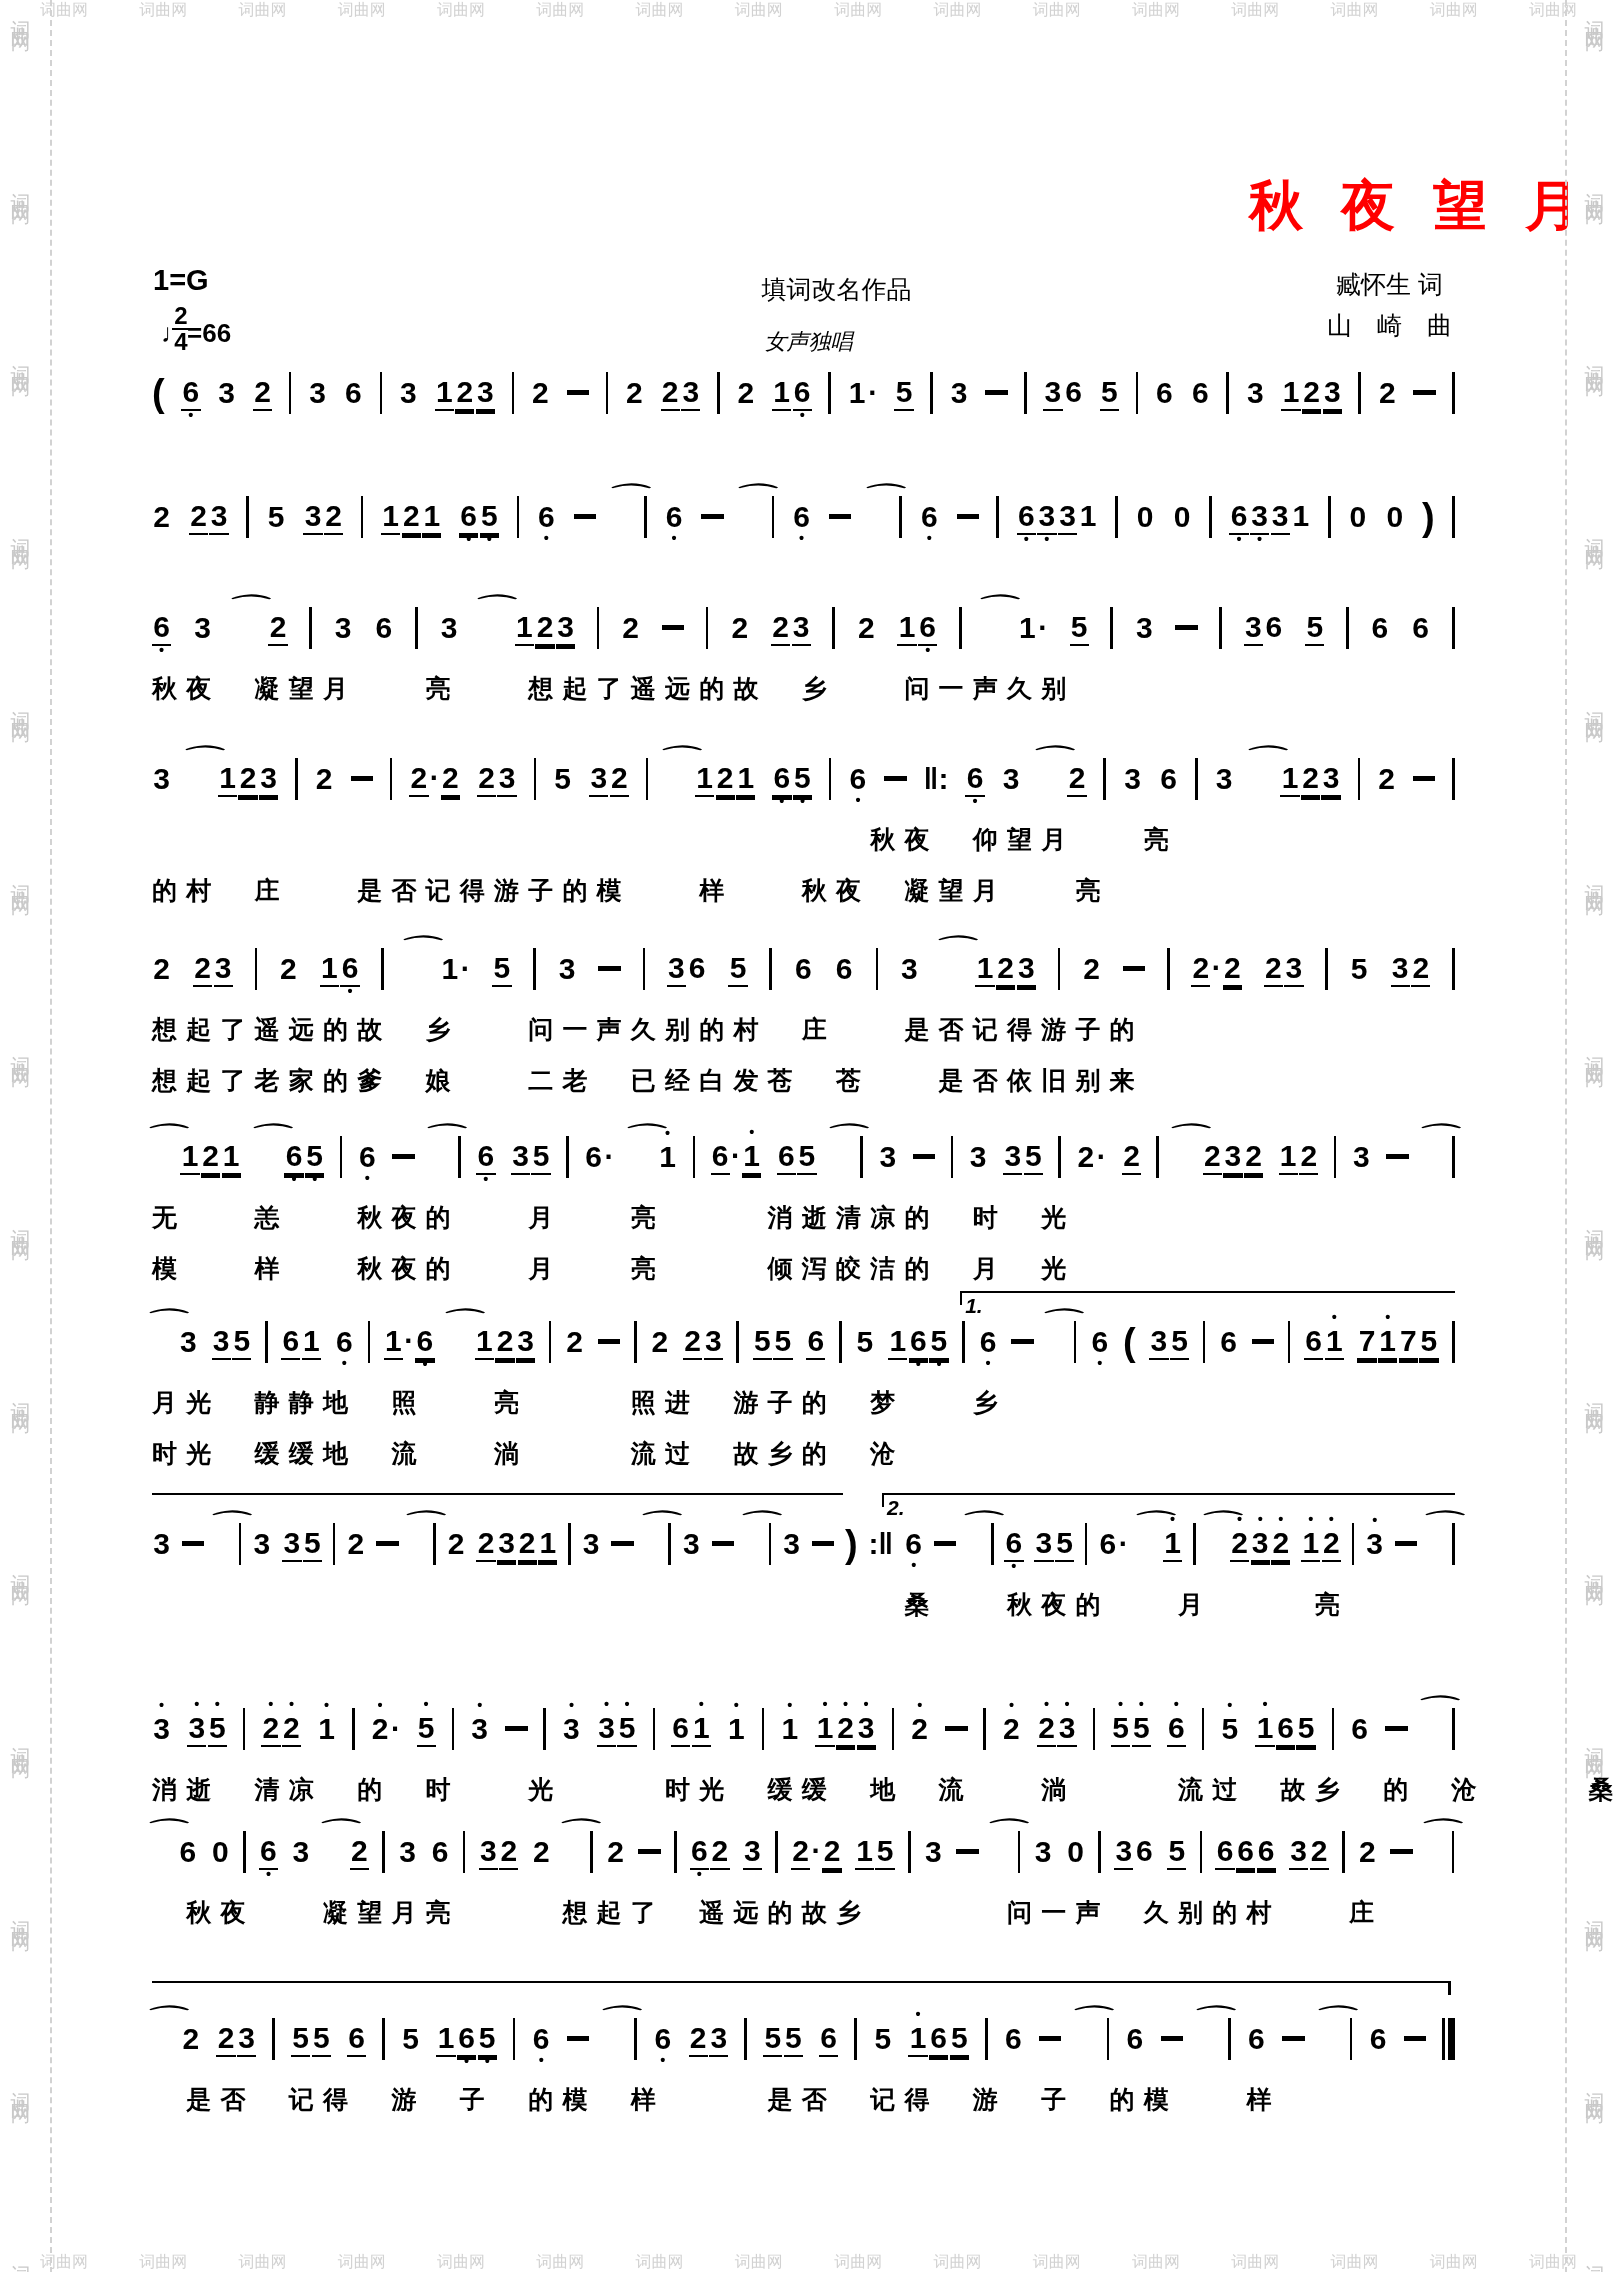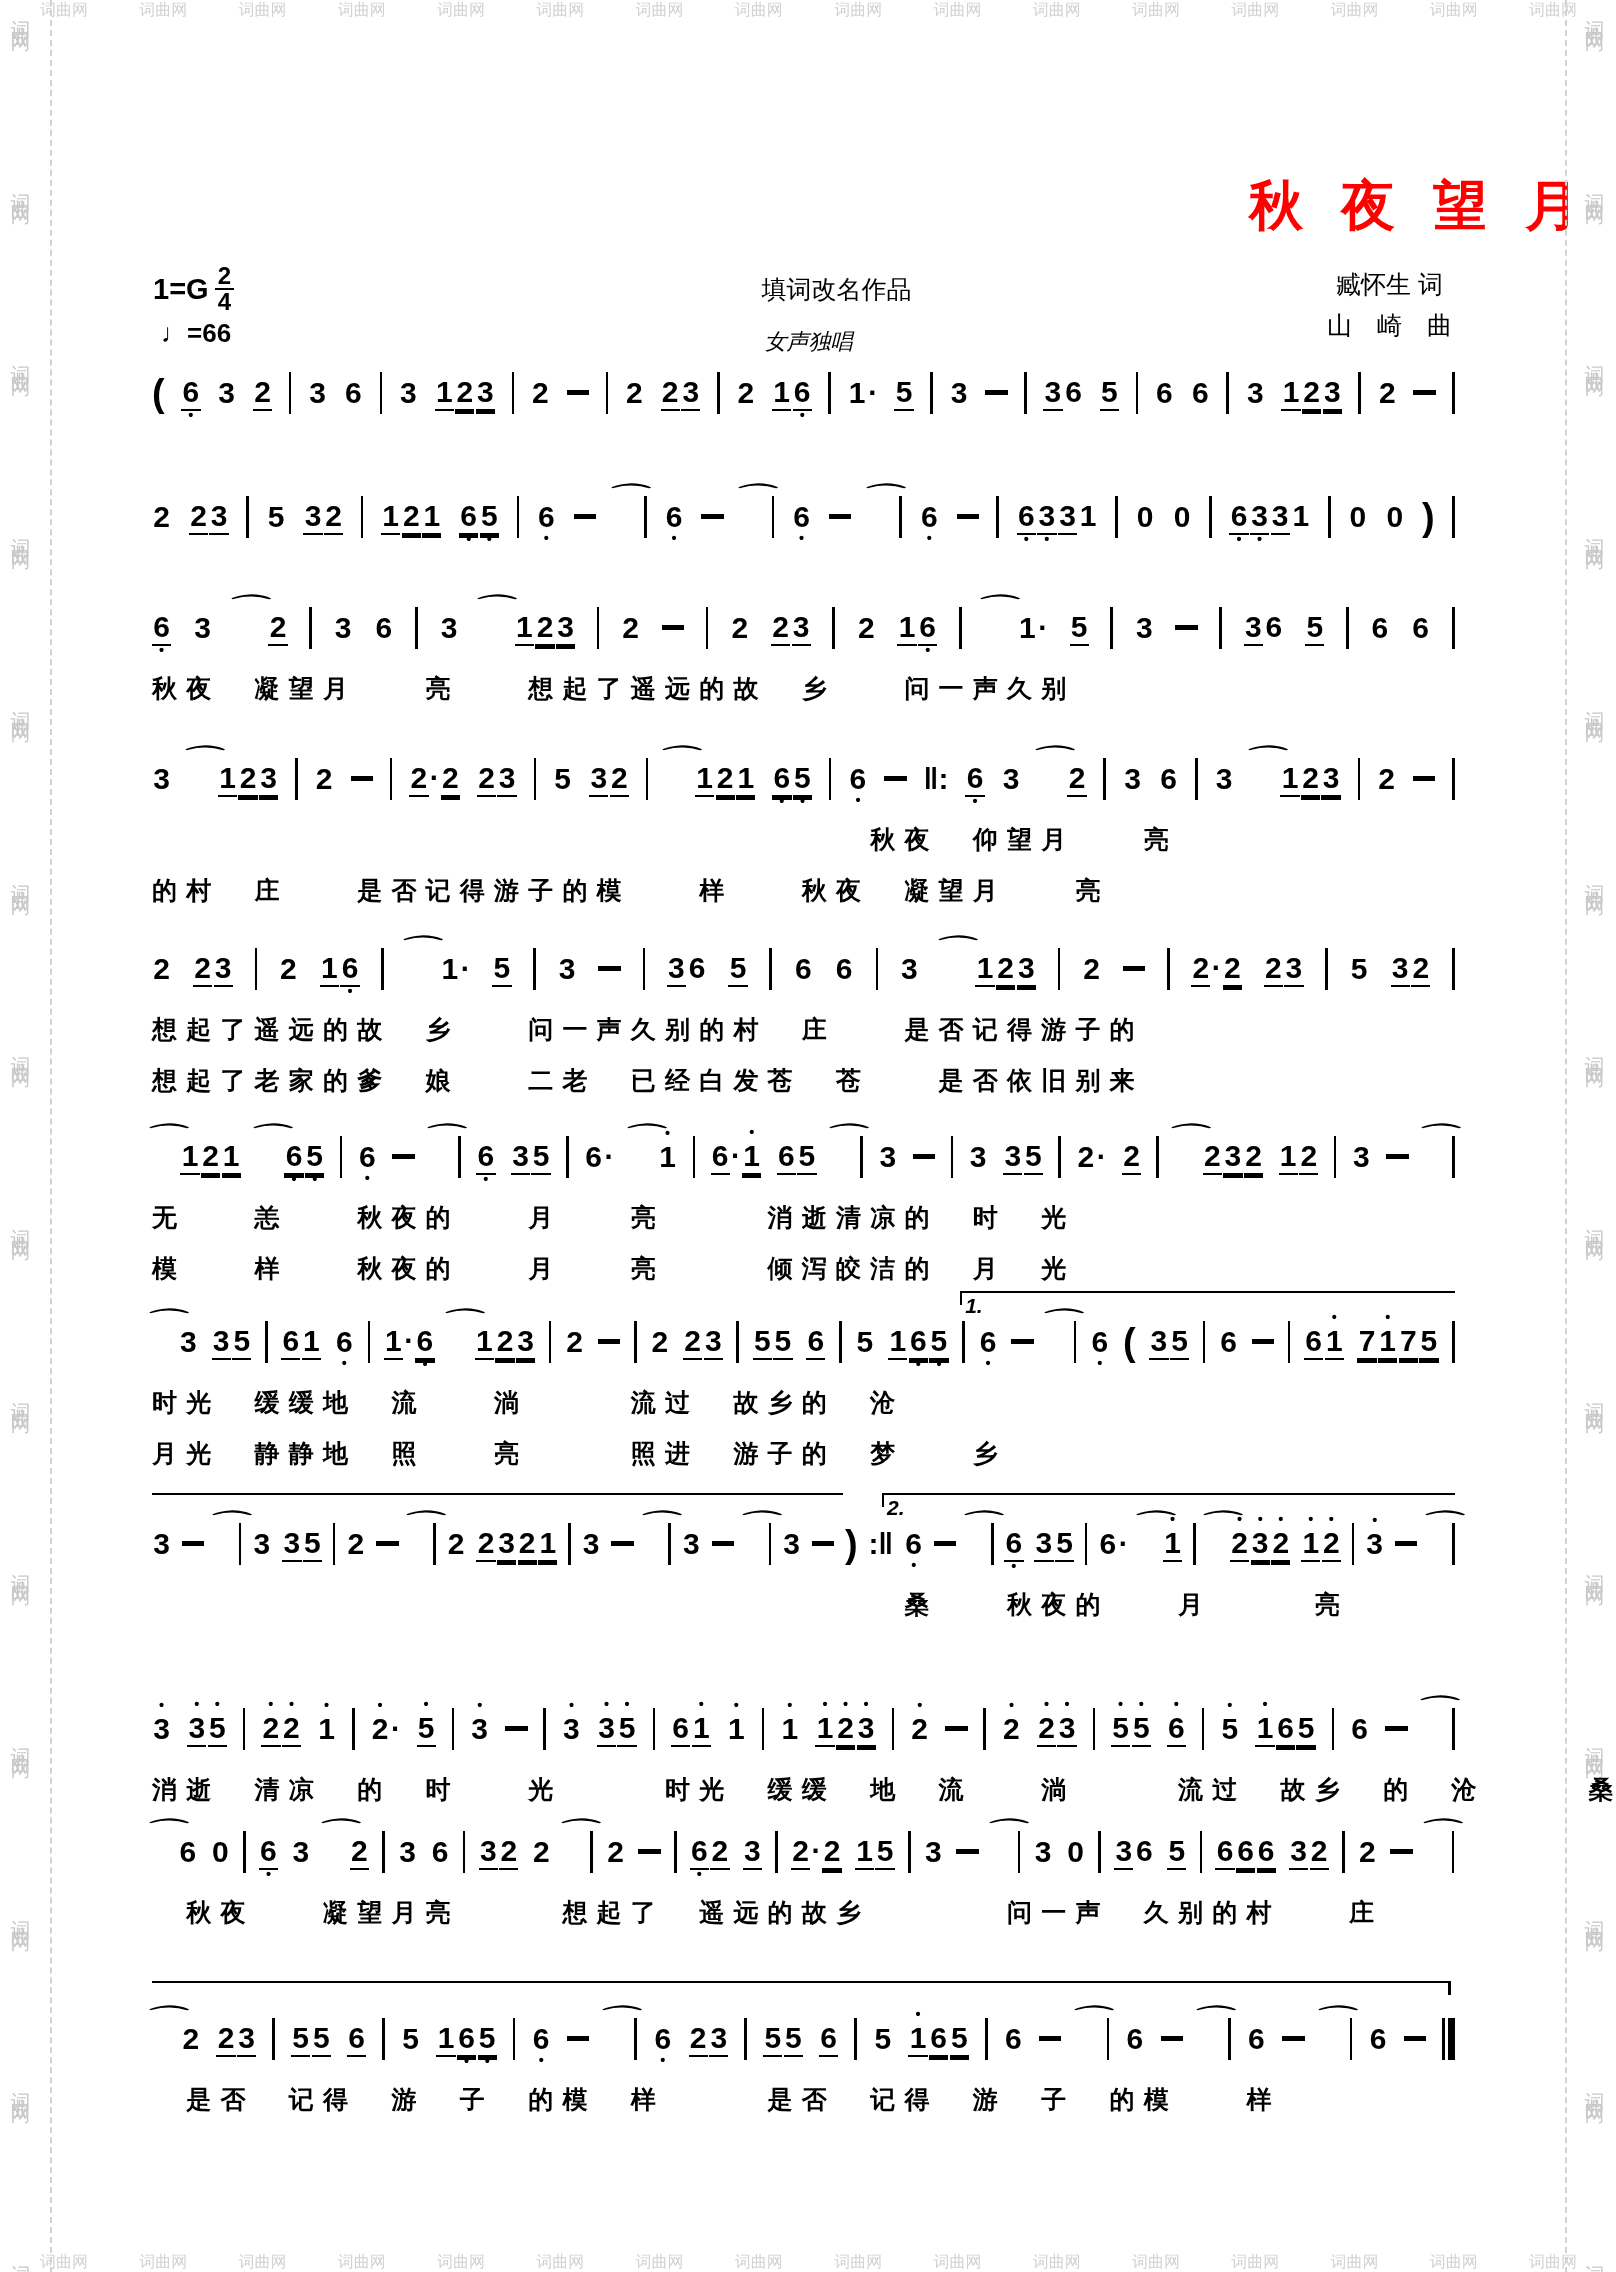--- a/index.html
+++ b/index.html
@@ -16,21 +16,21 @@
   .wm-vline{position:absolute;top:0;bottom:0;width:0;border-left:2px dashed #d2d2d2;z-index:1;}
   .wm-vline.l{left:50px;} .wm-vline.r{right:50px;}
   .wm-row{position:absolute;left:40px;right:40px;height:20px;display:flex;
           justify-content:space-between;color:#d2d2d2;font-size:16px;z-index:1;overflow:hidden;}
   .wm-top{top:0;} .wm-bottom{bottom:1.3px;}
 
   
   .title{position:absolute;top:170px;left:0;width:100%;text-align:right;
          font-size:54px;font-weight:bold;letter-spacing:38px;text-indent:38px;}
   .keysig{position:absolute;left:153px;top:264px;font-size:29px;font-weight:bold;
-          display:flex;align-items:center;gap:6.6px;}
+          display:flex;align-items:center;gap:6.6px;flex-direction:column;}
   .frac{display:inline-flex;flex-direction:column;align-items:center;font-size:24px;
         line-height:24px;font-weight:bold;}
   .frac .den{border-top:2.6px solid #000;padding:0 2.6px;}
   .tempo{position:absolute;left:153px;top:318px;font-size:26px;font-weight:bold;margin-left:8px;}
   .subtitle{position:absolute;top:273px;left:0;width:100%;text-align:center;font-size:25px;margin-left:28px;}
   .voice{position:absolute;top:327px;left:0;width:100%;text-align:center;font-size:22px;font-style:italic;}
   .credits{position:absolute;right:165px;top:264px;text-align:center;font-size:25px;line-height:41px;}
 
   
   #score{position:absolute;left:152px;width:1303px;top:0;z-index:2;}
@@ -1554,22 +1554,22 @@
               <span class="ld">&nbsp;</span>
             </span>
             <span class="nu">
               <span class="hd">&nbsp;</span>
               <span class="dg u2">5</span>
               <span class="ld">&nbsp;</span>
             </span>
           </span>
           <span class="bar"></span>
         </div>
+        <div class="lyric-line">月光　静静地　照　　亮　　　照进　游子的　梦　　乡</div>
         <div class="lyric-line">时光　缓缓地　流　　淌　　　流过　故乡的　沧</div>
-        <div class="lyric-line">月光　静静地　照　　亮　　　照进　游子的　梦　　乡</div>
       </div>
       <div class="system sys8">
         <div class="preline"></div>
         <div class="bracket">
           <span class="volta-label">2.</span>
         </div>
         <div class="notes-row">
           <span class="grp">
             <span class="nu">
               <span class="hd">&nbsp;</span>

